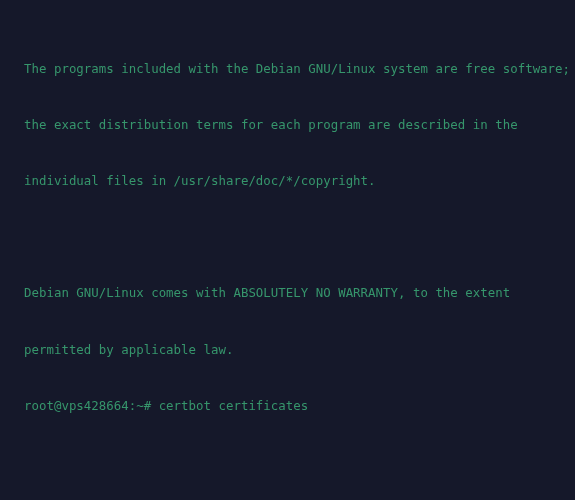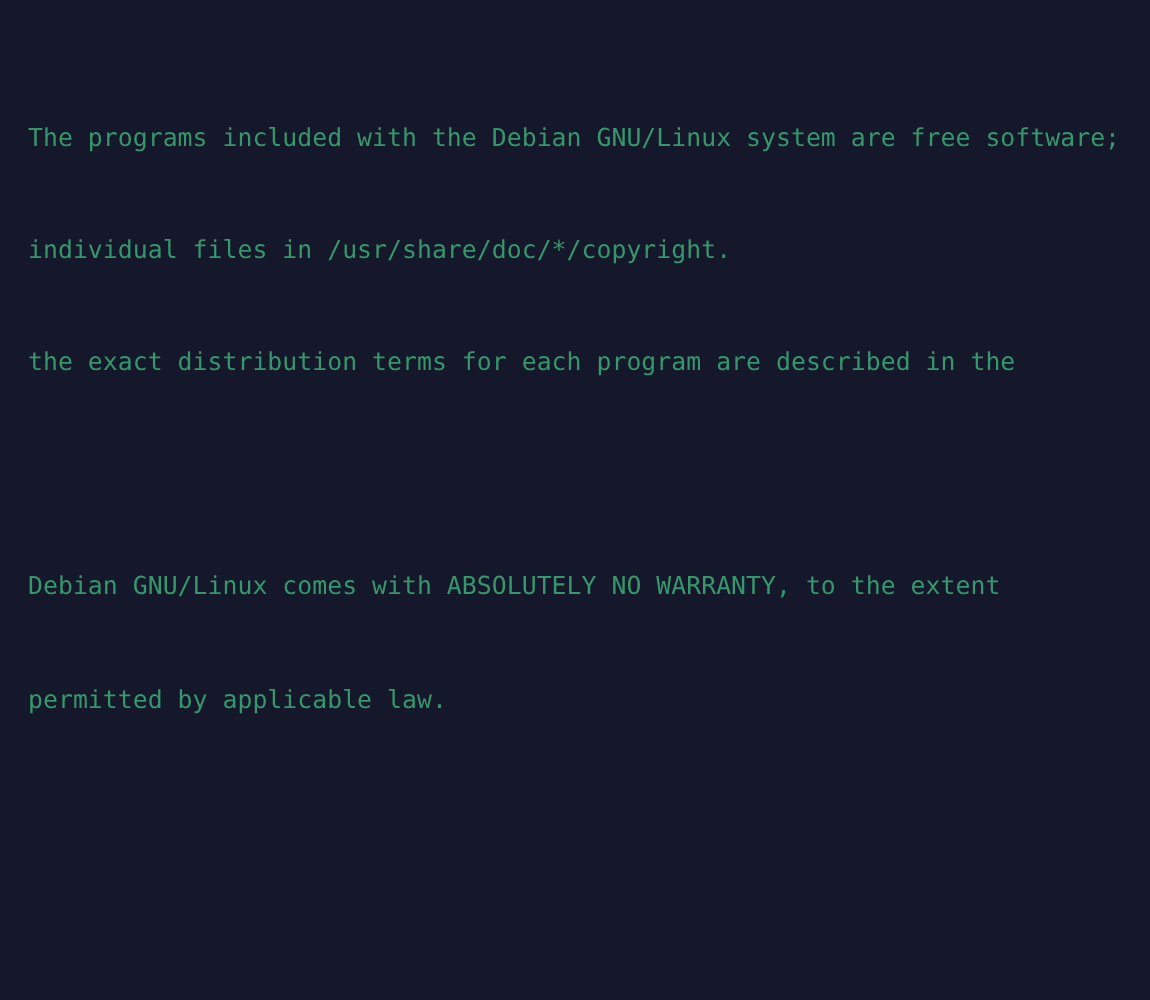--- a/index.html
+++ b/index.html
@@ -12,21 +12,21 @@
     height: 500px;
     overflow: hidden;
     background: #15182a;
     font-family: "DejaVu Sans Mono", monospace;
   }
   #terminal {
     width: 575px;
     height: 500px;
     background: #15182a;
     box-sizing: border-box;
-    padding: 4px 0 0 14px;
+    padding: 4px 0 0 24px;
     position: relative;
   }
   .screen {
     font-family: "DejaVu Sans Mono", monospace;
     font-size: 12.4px;
     line-height: 18.7px;
     letter-spacing: 0.02px;
     white-space: pre;
     color: #36966c;
   }
@@ -42,25 +42,26 @@
     color: transparent;
   }
 </style>
 </head>
 <body>
 
 <div id="terminal">
   <div class="screen">
 
     <div class="line">The programs included with the Debian GNU/Linux system are free software;</div>
+    <div class="line">the exact distribution terms for each program are described in the</div>
     <div class="line">individual files in /usr/share/doc/*/copyright.</div>
-    <div class="line">the exact distribution terms for each program are described in the</div>
     <div class="line blank"></div>
     <div class="line">Debian GNU/Linux comes with ABSOLUTELY NO WARRANTY, to the extent</div>
     <div class="line">permitted by applicable law.</div>
+    <div class="line">root@vps428664:~# certbot certificates</div>
     
     
     
     
     
     
     
 
     
 

